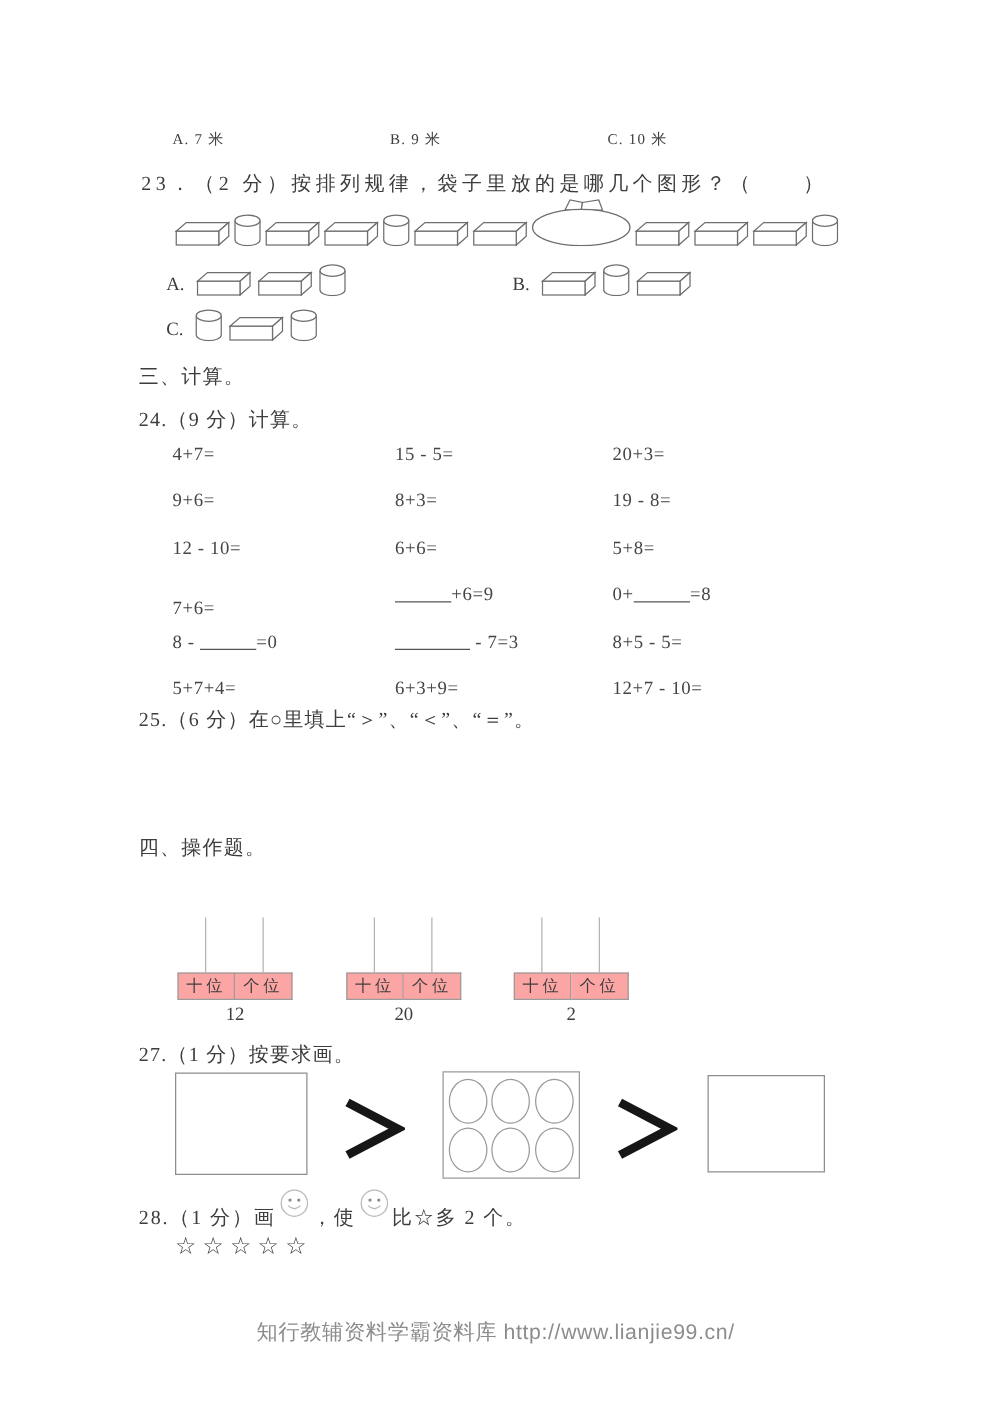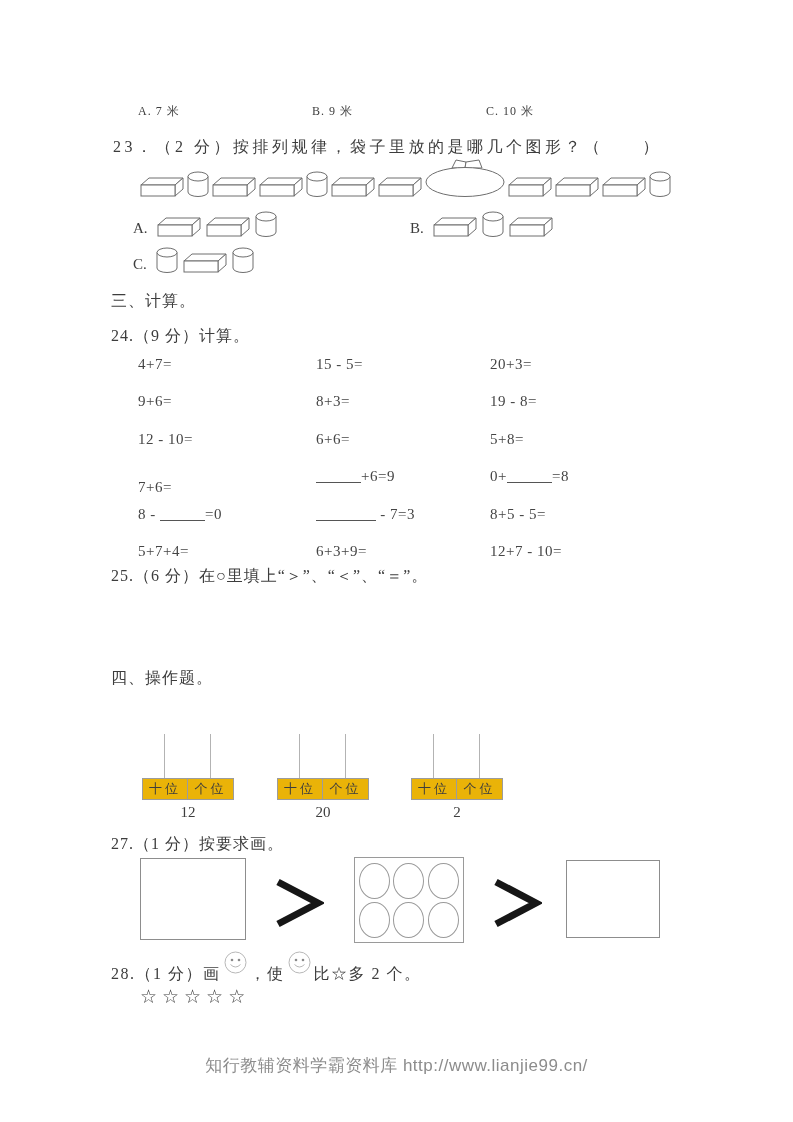--- a/index.html
+++ b/index.html
@@ -14,21 +14,21 @@
   .option .shapes{display:flex;align-items:flex-end;gap:5px;}
   .shape *{fill:#ffffff;stroke:#6e6e6e;stroke-width:1;}
   .expr-grid{position:absolute;}
   .expr{position:absolute;font-size:15px;white-space:nowrap;letter-spacing:0.5px;color:#454545;}
   .blank{display:inline-block;border-bottom:1px solid #555;height:14px;vertical-align:-2px;}
   .pv-wrap{position:absolute;left:0;top:734px;width:793px;height:82px;}
   .pv{position:absolute;top:0;width:92px;height:82px;}
   .rod{position:absolute;top:0;width:1px;height:44px;background:#b3b3b3;}
   .pv-table{position:absolute;top:44px;left:0;display:flex;}
   .pv-cell{width:46px;height:22px;border:1px solid #9c9c9c;font-size:13px;text-align:center;
-           line-height:20px;letter-spacing:3px;color:#3d3d3d;background:#eab308;}
+           line-height:20px;letter-spacing:3px;color:#3d3d3d;background:#fca5a5;}
   .pv-cell+.pv-cell{border-left:none;}
   .pv-num{position:absolute;top:70px;left:0;width:92px;text-align:center;font-size:15px;}
   .draw-box{position:absolute;border:1px solid #8d8d8d;background:#fff;}
   .circles-box{position:absolute;border:1px solid #9a9a9a;background:#fff;
                display:grid;grid-template-columns:repeat(3,1fr);justify-items:center;
                align-content:center;row-gap:3px;padding:2px;}
   .oval{width:31px;height:36px;border:1px solid #9a9a9a;border-radius:50%;}
   .gt{position:absolute;}
   .gt polyline{fill:none;stroke:#161616;stroke-width:7;}
   .smiley{vertical-align:5px;margin:0 3px;}

